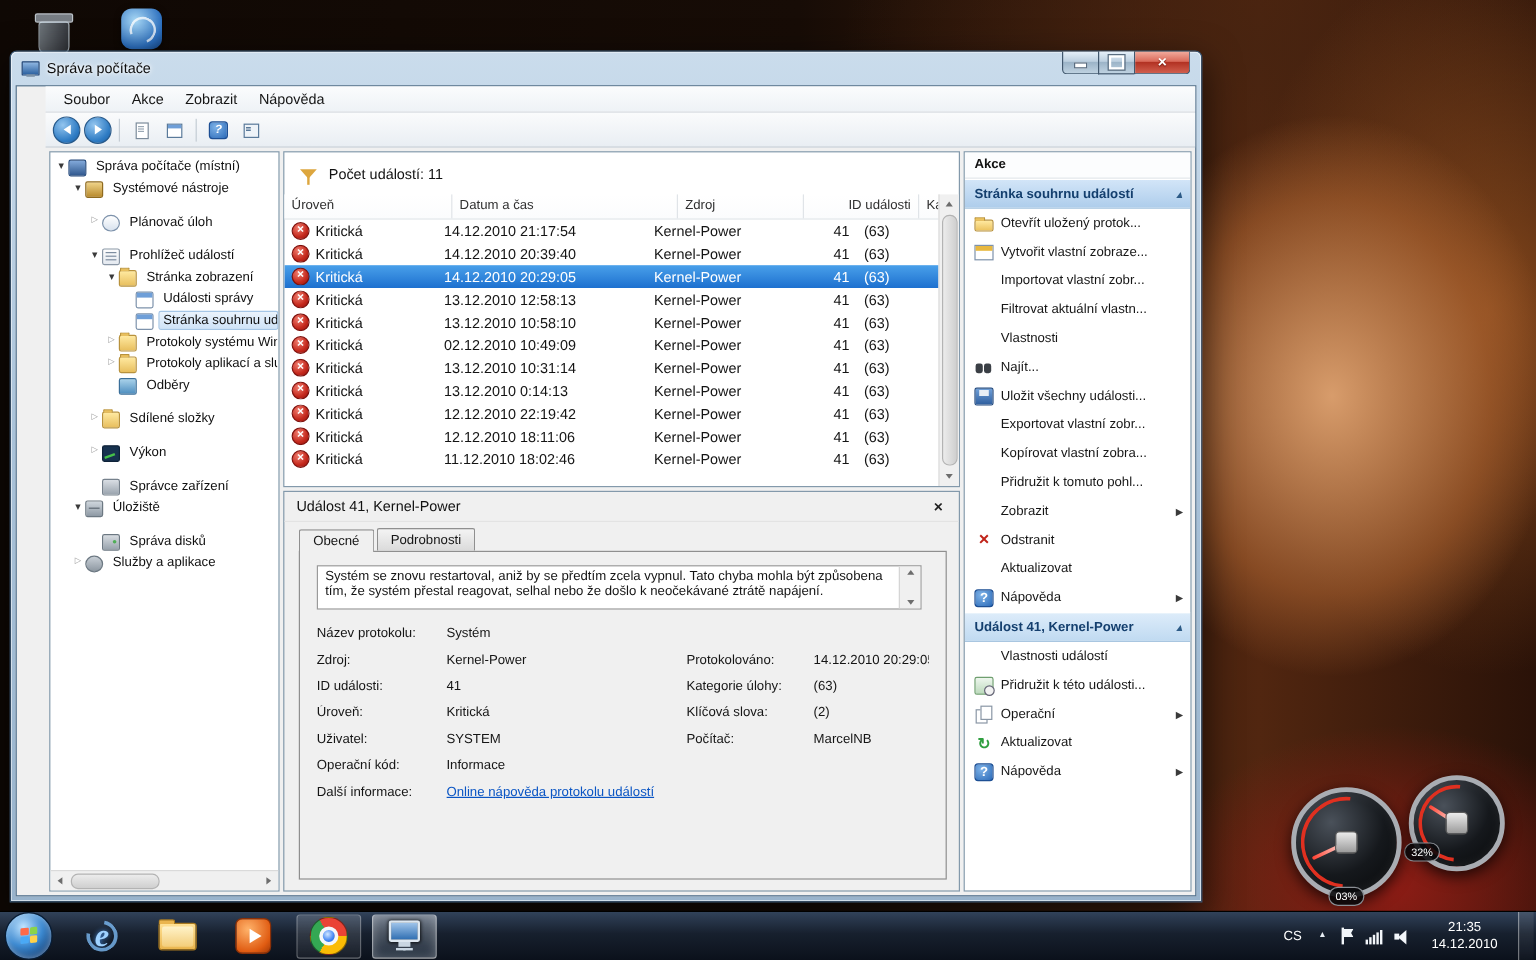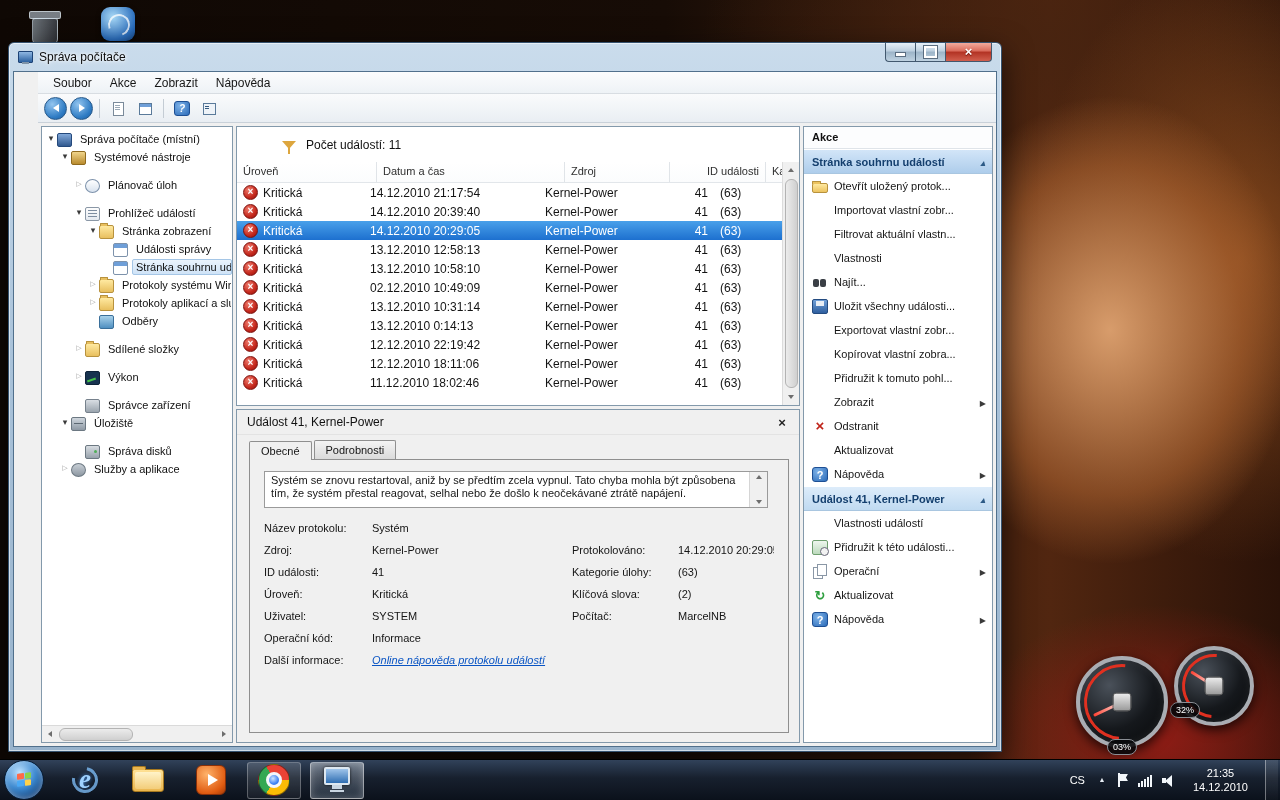--- a/index.html
+++ b/index.html
@@ -92,21 +92,21 @@
   .ti-disk::after{content:"";position:absolute;right:2px;top:4px;width:3px;height:3px;border-radius:50%;background:#4fae57;}
   .ti-services{background:linear-gradient(#c8cfd6,#8d97a1);border:1px solid #6c7882;border-radius:50%;}
   .tlabel{padding:1px 3px;border:1px solid transparent;overflow:hidden;}
   .titem.sel .tlabel{background:linear-gradient(#eaf3fc,#cfe3f7);border:1px solid #a5c6e6;border-radius:2px;}
   .hscroll{position:absolute;left:0;right:0;bottom:0;height:16px;background:#f0f0f0;border-top:1px solid #dadada;display:flex;align-items:center;}
   .sbtn{width:16px;height:16px;display:flex;align-items:center;justify-content:center;flex:none;}
   .hthumb{width:72px;height:11px;margin:0 1px;background:linear-gradient(#ececec,#cfcfcf);border:1px solid #b3b3b3;border-radius:6px;}
   
   .mid{flex:1;display:flex;flex-direction:column;gap:3px;min-width:0;}
   .list-pane{height:278px;position:relative;display:flex;flex-direction:column;flex:none;}
-  .list-title{height:35px;display:flex;align-items:center;gap:10px;padding-left:13px;flex:none;margin-left:32px;}
+  .list-title{height:35px;display:flex;align-items:center;gap:10px;padding-left:13px;flex:none;}
   .funnel{width:0;height:0;border-left:7px solid transparent;border-right:7px solid transparent;border-top:8px solid #dda63e;position:relative;}
   .funnel::after{content:"";position:absolute;left:-1px;top:-2px;width:2px;height:7px;background:#dda63e;}
   .list-title-text{font-size:12px;color:#111;}
   .cols{height:20px;display:flex;border-bottom:1px solid #e2e6ea;background:linear-gradient(#fff,#fbfcfd);margin-right:16px;flex:none;}
   .col{font-size:11px;color:#303030;padding:3px 6px 0 6px;border-right:1px solid #e0e4e8;white-space:nowrap;overflow:hidden;}
   .w0{width:127px;}.w1{width:175px;}.w2{width:92px;}.w3{width:83px;text-align:right;}.w4{flex:1;border-right:none;}
   .rows{flex:1;overflow:hidden;margin-right:16px;}
   .erow{height:19px;display:flex;align-items:center;font-size:12px;color:#141414;}
   .erow.sel{background:linear-gradient(#49a0ea,#1d70cf);color:#fff;}
   .ec{padding:0 6px;white-space:nowrap;overflow:hidden;}
@@ -123,21 +123,21 @@
   .detail-close{margin-left:auto;width:18px;text-align:center;color:#222;font-size:13px;font-weight:bold;}
   .detail-close::after{content:"×";}
   .tabs{display:flex;padding:5px 10px 0 12px;flex:none;}
   .tab{font-size:11px;color:#151515;padding:3px 11px 2px 11px;border:1px solid #8f8f8f;border-bottom:none;border-radius:2px 2px 0 0;background:linear-gradient(#f4f4f4,#dadada);margin-right:2px;position:relative;}
   .tab.active{background:#f0f0f0;z-index:3;top:1px;padding-bottom:3px;}
   .tabpage{flex:1;margin:0 10px 9px 12px;border:1px solid #8f8f8f;background:#f0f0f0;padding:11px 14px;min-height:0;overflow:hidden;position:relative;z-index:2;}
   .desc-box{position:relative;height:31px;background:#fff;border:1px solid #9a9a9a;padding:2px 24px 2px 6px;font-size:11px;line-height:13px;color:#151515;overflow:hidden;margin-right:6px;}
   .desc-scroll{position:absolute;right:0;top:0;bottom:0;width:17px;border-left:1px solid #d5d5d5;background:#f0f0f0;display:flex;flex-direction:column;justify-content:space-between;align-items:center;padding:3px 0;}
   .fields{margin-top:14px;display:grid;grid-template-columns:108px 200px 106px 1fr;row-gap:10px;font-size:11px;color:#151515;}
   .f-l,.f-v{white-space:nowrap;overflow:hidden;}
-  .f-v.link{color:#0a55c4;text-decoration:underline;font-style:italic;}
+  .f-v.link{color:#0a55c4;text-decoration:underline;}
   
   .actions-pane{width:188px;flex:none;display:flex;flex-direction:column;overflow:hidden;}
   .actions-title{height:21px;line-height:21px;padding-left:8px;font-size:11px;font-weight:bold;color:#111;background:#fcfdfe;border-bottom:1px solid #dfe4e9;flex:none;}
   .agroup-header{height:23px;display:flex;align-items:center;padding:0 7px 0 8px;font-size:11px;font-weight:bold;color:#143f6e;background:linear-gradient(#ddecfa,#c0daf1);border-top:1px solid #fff;border-bottom:1px solid #a9c6e0;flex:none;}
   .agroup-header.first{background:linear-gradient(#d2e5f8,#aecdeb);}
   .chev{margin-left:auto;}
   .chev::after{content:"▴";font-size:9px;color:#2c5a86;}
   .aitem{height:24px;display:flex;align-items:center;padding:0 6px 0 8px;font-size:11px;color:#161616;flex:none;}
   .ai{width:16px;height:15px;margin-right:6px;flex:none;position:relative;}
   .ai-folder{background:linear-gradient(#ffe9a0,#ecc35f);border:1px solid #b8923d;border-radius:2px;height:10px;margin-top:4px;box-sizing:border-box;}
@@ -601,20 +601,25 @@
             <span>Stránka souhrnu událostí</span>
             <i class="chev"></i>
           </div>
 
             <div class="aitem">
               <span class="ai ai-folder"></span>
               <span class="alabel">Otevřít uložený protok...</span>
               <span class="sub"></span>
             </div>
 
+            <div class="aitem">
+              <span class="ai ai-view"></span>
+              <span class="alabel">Vytvořit vlastní zobraze...</span>
+              <span class="sub"></span>
+            </div>
 
             <div class="aitem">
               <span class="ai ai-none"></span>
               <span class="alabel">Importovat vlastní zobr...</span>
               <span class="sub"></span>
             </div>
 
             <div class="aitem">
               <span class="ai ai-none"></span>
               <span class="alabel">Filtrovat aktuální vlastn...</span>

